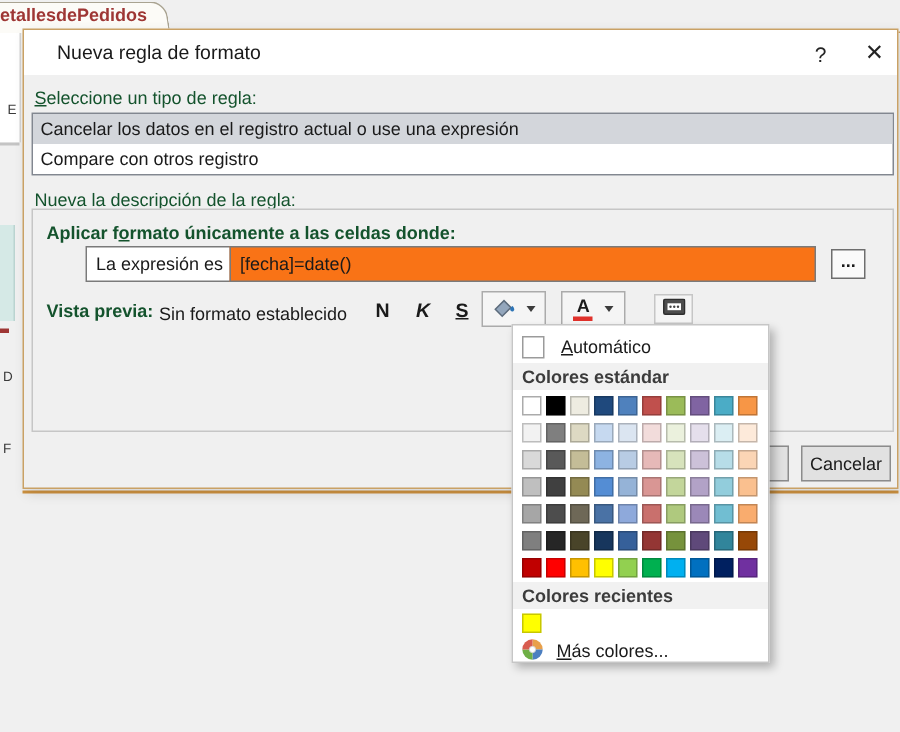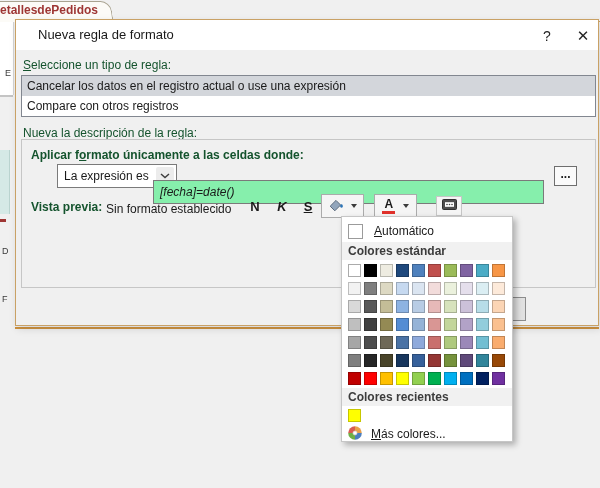--- a/index.html
+++ b/index.html
@@ -39,23 +39,23 @@
   .lb-item.selected{background:#D3D6DB;}
   
   .groupbox{position:absolute;left:5px;top:119px;width:575px;height:149px;border:1px solid #C6C6C6;
             box-sizing:border-box;background:#F0F0F0;}
   
   .combo{position:absolute;left:13px;top:144px;width:120px;height:24px;background:#FFFFFF;
          border:1px solid #7A7A7A;box-sizing:border-box;margin-left:28px;}
   .combo-text{position:absolute;left:6px;top:0;line-height:22px;font-size:12px;white-space:nowrap;}
   .combo-chev{position:absolute;right:2px;top:2px;bottom:2px;width:18px;background:#ECECEC;
          border-radius:2px;display:flex;align-items:center;justify-content:center;}
-  .textbox{position:absolute;left:137px;top:160px;width:391px;height:24px;background:#86efac;
+  .textbox{position:absolute;left:137px;top:144px;width:391px;height:24px;background:#f97316;
          border:1px solid #7A7A7A;box-sizing:border-box;font-size:12px;line-height:22px;
-         padding-left:6px;white-space:nowrap;overflow:hidden;font-style:italic;}
+         padding-left:6px;white-space:nowrap;overflow:hidden;}
   .builder-btn{position:absolute;left:538px;top:146px;width:23px;height:20px;background:#FAFAFA;
          border:1px solid #6E6E6E;box-sizing:border-box;text-align:center;line-height:14px;
          font-weight:bold;font-size:12px;}
   .preview-text{position:absolute;left:90px;top:182px;font-size:12px;}
   
   .fmt-txt{position:absolute;top:176px;width:20px;height:22px;line-height:22px;text-align:center;
            font-size:13px;font-weight:bold;color:#1A1A1A;}
   .fmt-split{position:absolute;top:174px;width:43px;height:24px;border:1px solid #ABABAB;
            box-sizing:border-box;background:#F5F5F5;display:flex;align-items:center;
            justify-content:space-evenly;}
@@ -109,21 +109,21 @@
   <div class="dlg">
     <div class="titlebar"></div>
     <div class="title">Nueva regla de formato</div>
     <div class="cap-btn help">?</div>
     <div class="cap-btn close">✕</div>
 
     <div class="lbl" style="left:7px;top:38px;"><span class="accel">S</span><span>eleccione un tipo de regla:</span></div>
 
     <div class="listbox">
         <div class="lb-item selected">Cancelar los datos en el registro actual o use una expresión</div>
-        <div class="lb-item">Compare con otros registros</div>
+        <div class="lb-item">Compare con otros registro</div>
       </div>
 
     <div class="lbl" style="left:7px;top:106px;">Nueva la descripción de la regla:</div>
 
     <div class="groupbox"></div>
 
     <div class="lbl bold" style="left:15px;top:128px;"><span>Aplicar f</span><span class="accel">o</span><span>rmato únicamente a las celdas donde:</span></div>
 
     <div class="combo">
       <div class="combo-text">La expresión es</div>
@@ -169,20 +169,21 @@
           <rect x="0.5" y="0.5" width="14" height="10" rx="1" fill="#4D4D4D" stroke="#2F2F2F"></rect>
           <rect x="3" y="3.2" width="9" height="4.6" fill="#FFFFFF"></rect>
           <circle cx="5" cy="5.5" r="0.8" fill="#444"></circle>
           <circle cx="7.5" cy="5.5" r="0.8" fill="#444"></circle>
           <circle cx="10" cy="5.5" r="0.8" fill="#444"></circle>
         </svg>
       </span>
     </div>
 
     <div class="push-btn accept"></div>
+    <div class="push-btn cancel">Cancelar</div>
   </div>
 
   <div class="panel">
     <div class="auto-row">
       <span class="auto-swatch"></span>
       <span><span class="accel">A</span><span>utomático</span></span>
     </div>
     <div class="band band1">Colores estándar</div>
     <div class="grid">
         <div class="swatch-row">

